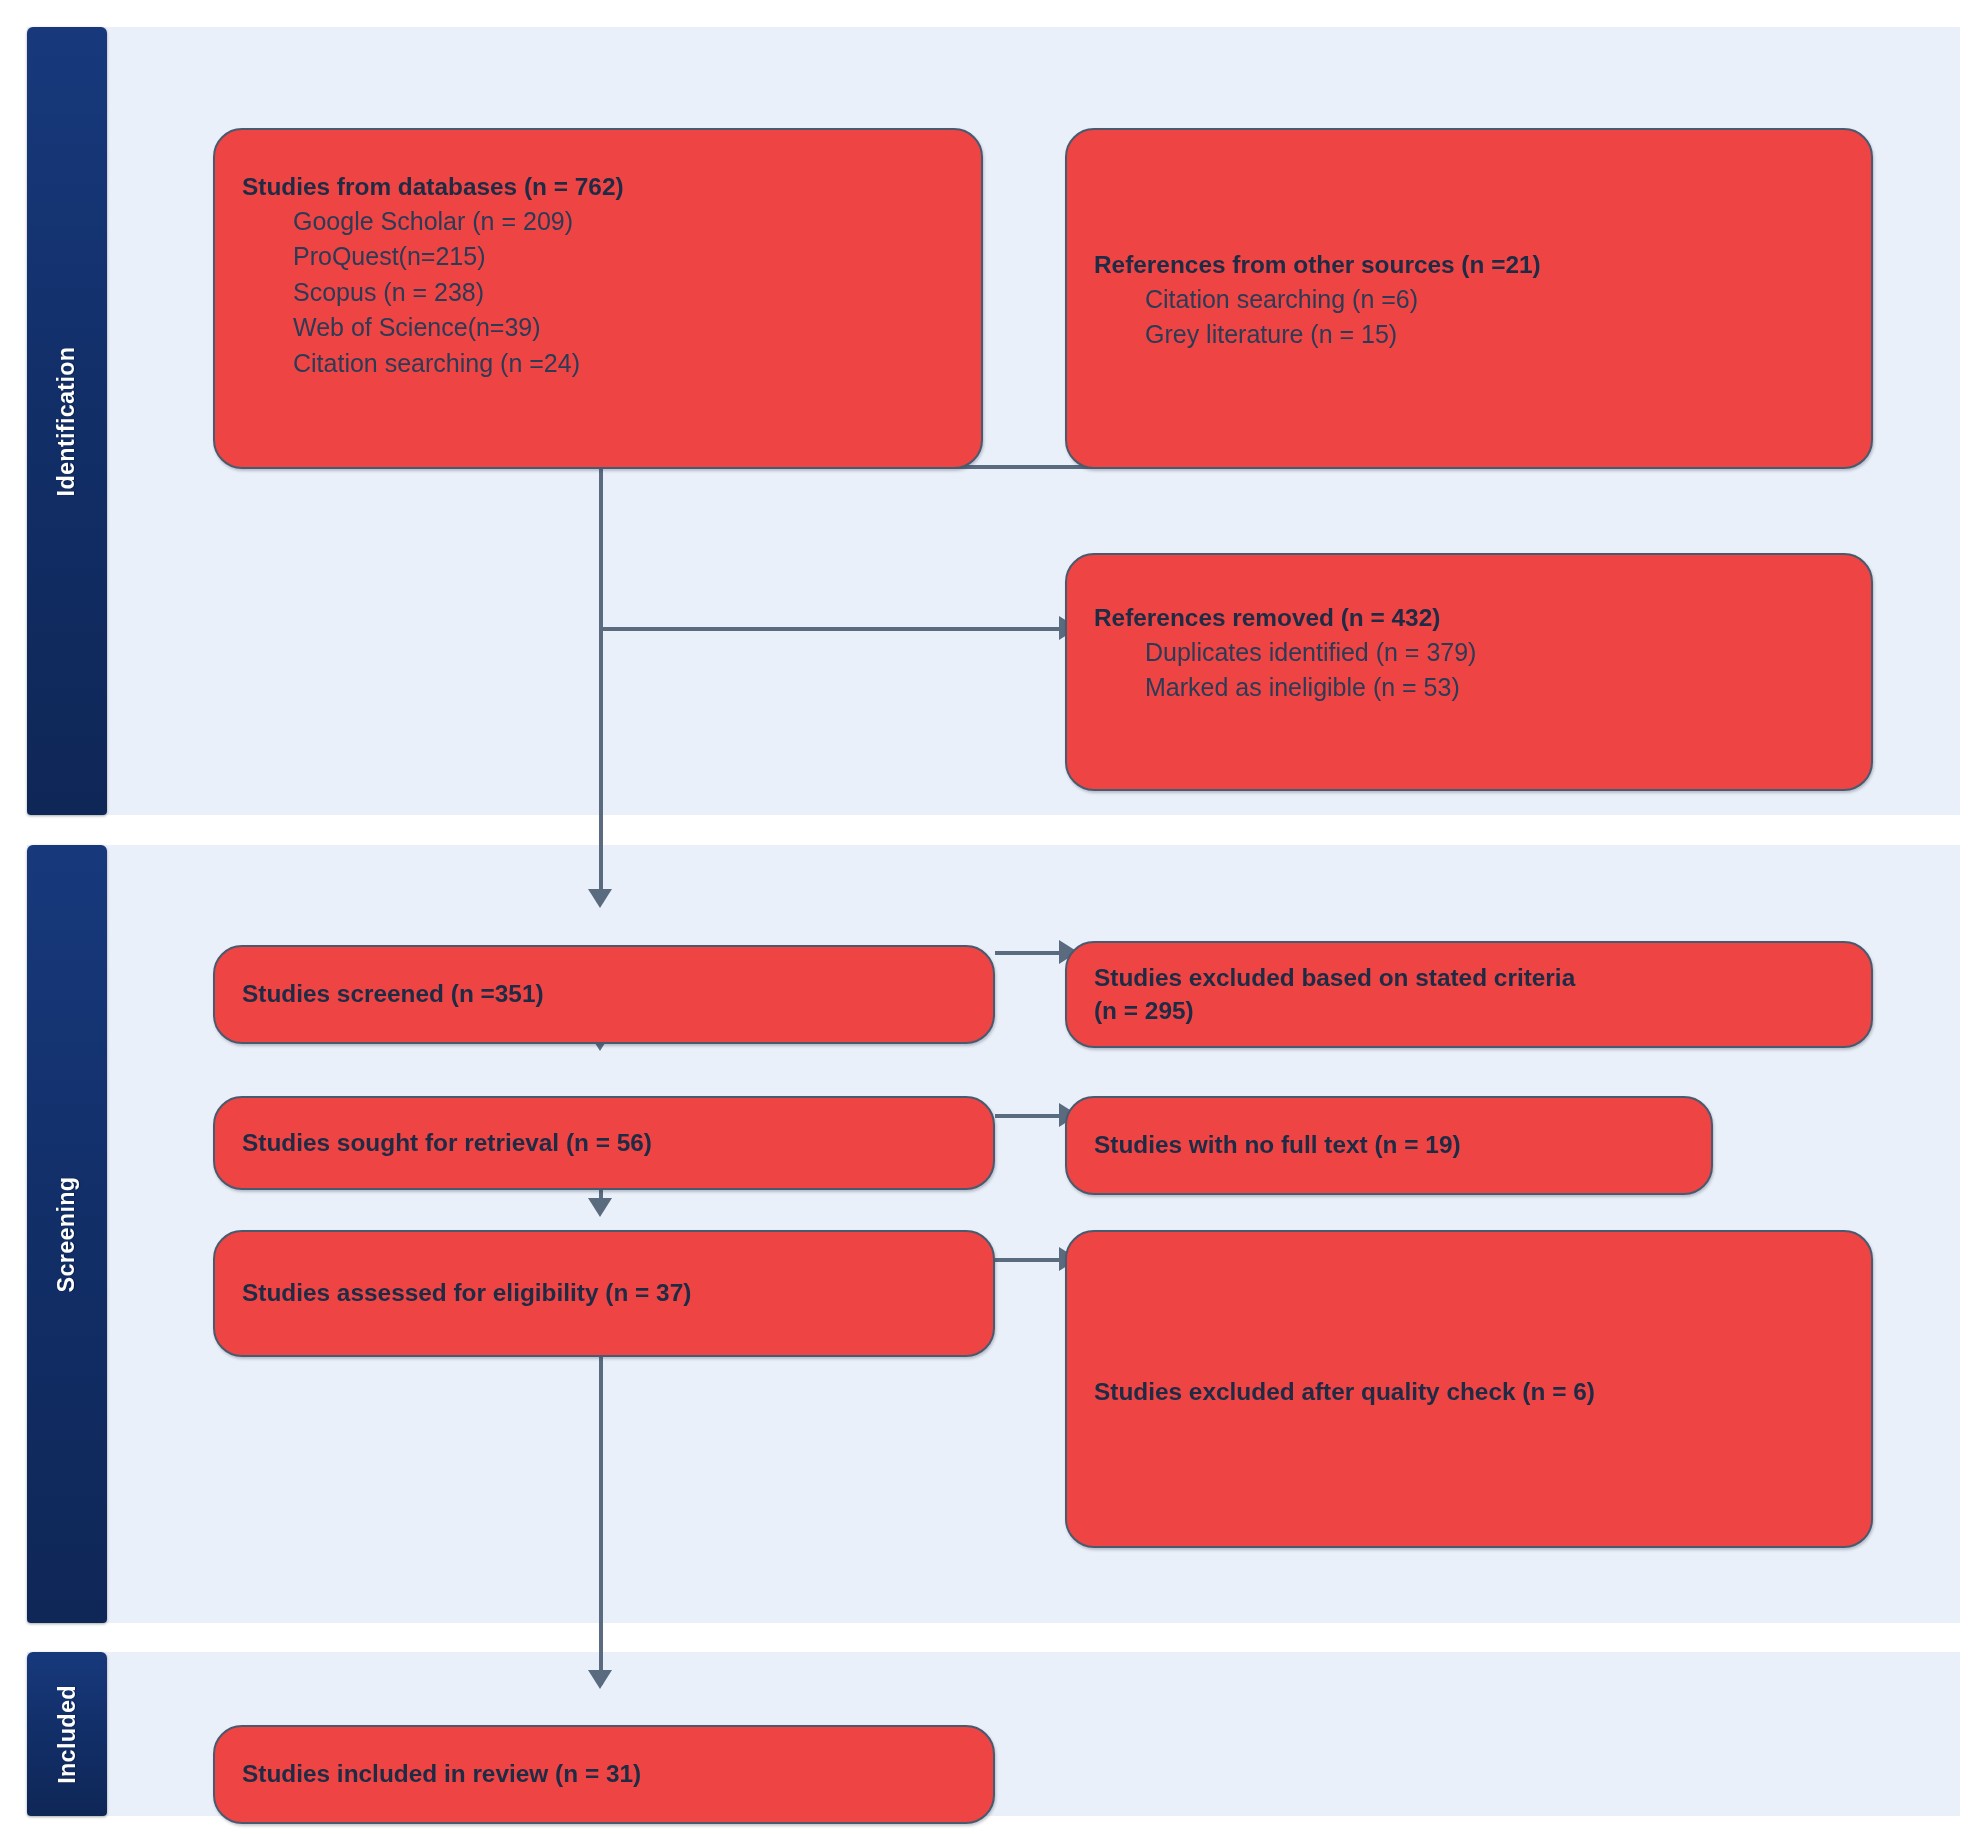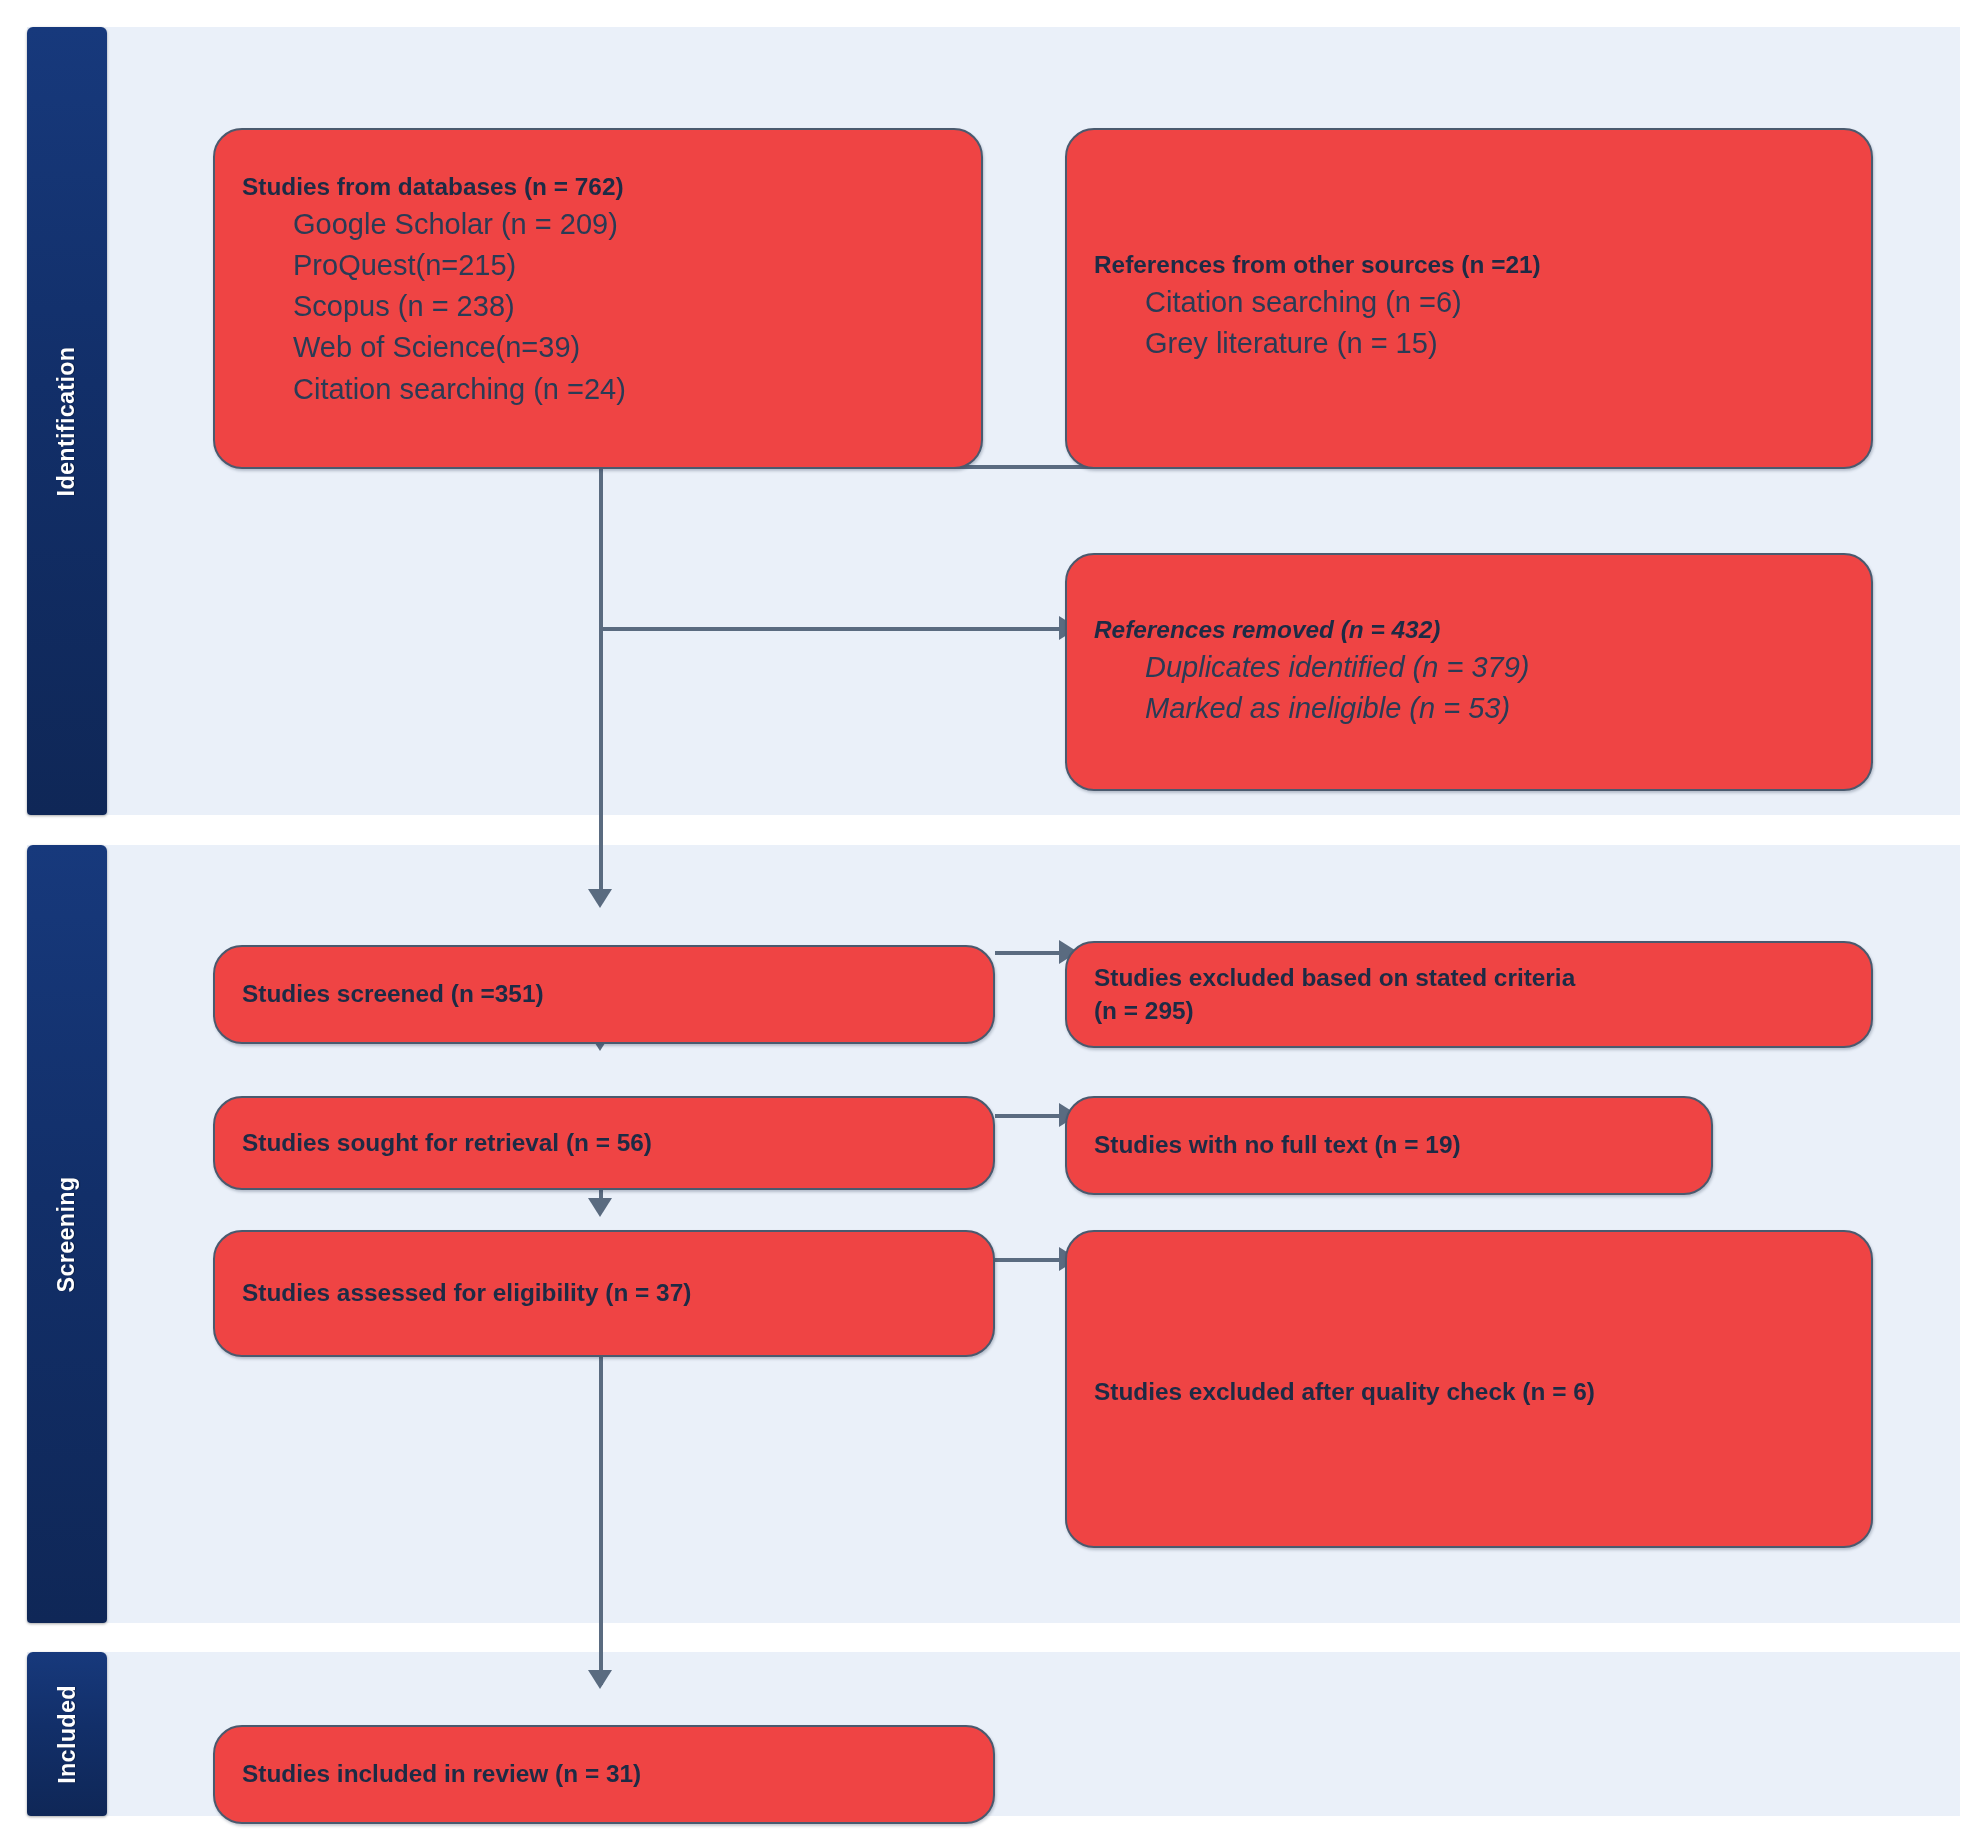--- a/index.html
+++ b/index.html
@@ -59,21 +59,21 @@
   }
   .node.topalign .inner{padding-top:41px;}
   .ttl{
     font-size:24.4px;
     font-weight:700;
     color:#1d2b45;
     line-height:1.35;
     white-space:nowrap;
   }
   .sub{
-    font-size:29px;
+    font-size:25px;
     font-weight:400;
     color:#2a3b55;
     line-height:1.42;
     margin-left:51px;
     white-space:nowrap;
   }
   .ttl.wrap,.sub.wrap{white-space:normal;}
 
   
   .ln{
@@ -161,21 +161,21 @@
 
   <div class="node topalign" style="left:1065px;top:90px;width:808px;height:341px;">
     <div class="inner" style="padding-top:119px;">
       <div class="ttl">References from other sources (n =21)</div>
       <div class="sub">Citation searching (n =6)</div>
       <div class="sub">Grey literature (n = 15)</div>
     </div>
   </div>
 
   <div class="node topalign" style="left:1065px;top:515px;width:808px;height:238px;">
-    <div class="inner" style="padding-top:59px;font-style:italic;">
+    <div class="inner" style="padding-top:47px;">
       <div class="ttl">References removed (n = 432)</div>
       <div class="sub">Duplicates identified (n = 379)</div>
       <div class="sub">Marked as ineligible (n = 53)</div>
     </div>
   </div>
 
   <div class="node" style="left:213px;top:907px;width:782px;height:99px;">
     <div class="inner">
       <div class="ttl">Studies screened (n =351)</div>
     </div>

